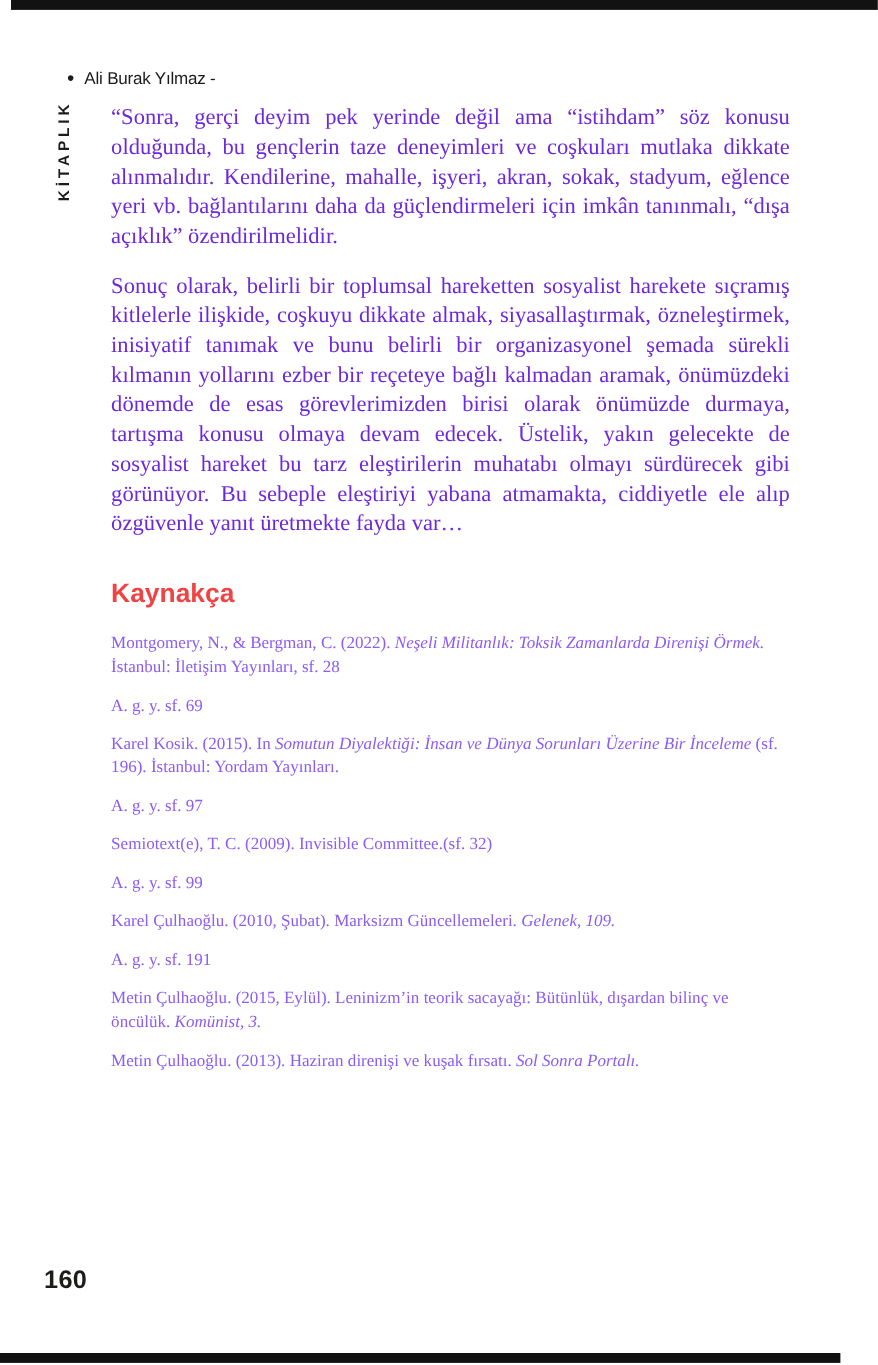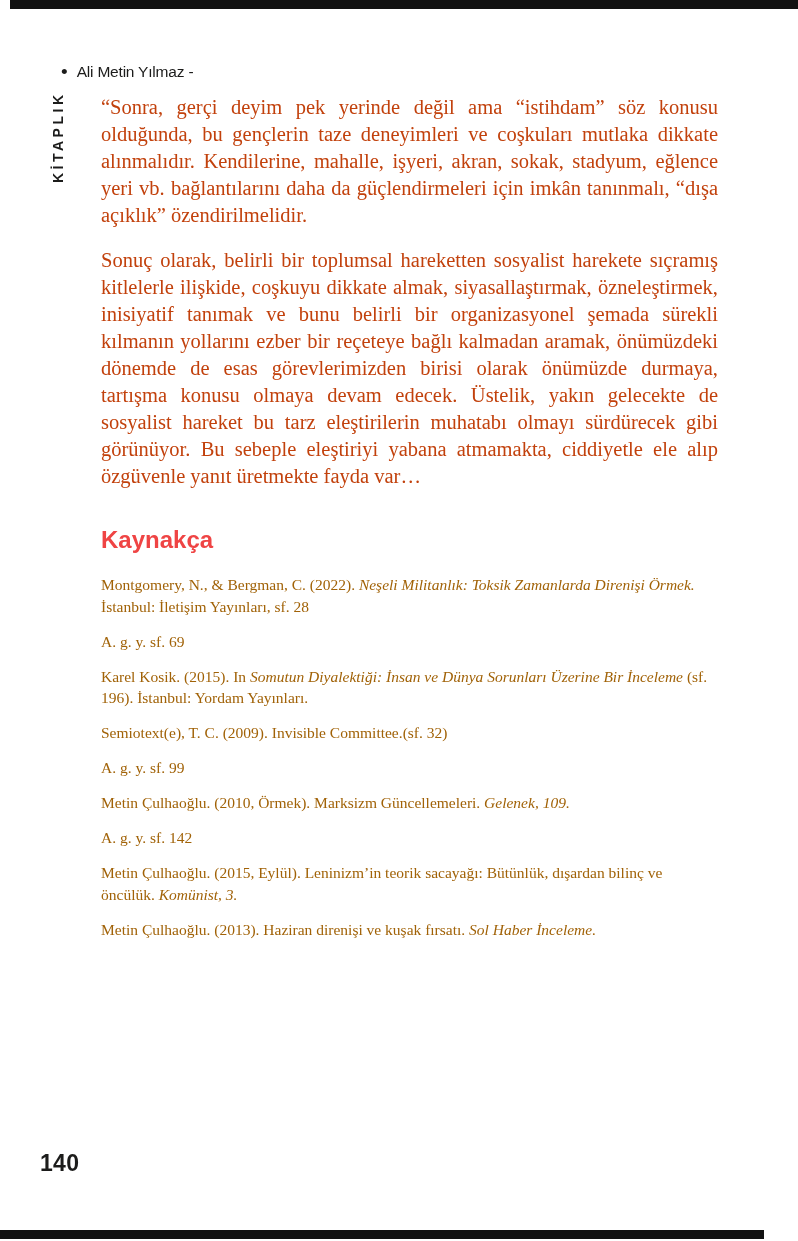--- a/index.html
+++ b/index.html
@@ -46,70 +46,71 @@
 
   
   .content {
     position: absolute; left: 101px; top: 94px; width: 617px;
   }
   .body-paragraph {
     font-family: "Liberation Serif", serif;
     font-size: 20.5px; line-height: 27px;
     text-align: justify;
     margin: 0 0 18px 0;
-    color: #c2410c;
+    color: #6d28d9;
   }
   .body-paragraph sup {
     font-size: 12px; line-height: 0; vertical-align: super;
   }
 
   .bib-heading {
     font-size: 24px; font-weight: 700; letter-spacing: 0;
     margin: 36px 0 20px 0; color: #ef4444;
   }
   .ref-entry {
     font-family: "Liberation Serif", serif;
     font-size: 15.5px; line-height: 21.5px;
     margin: 0 0 13.5px 0;
-    color: #a16207;
+    color: #8b5cf6;
   }
   .ref-entry i { font-style: italic; }
 
   .page-number {
     position: absolute; left: 40px; top: 1150px;
     font-size: 23px; font-weight: 700; letter-spacing: 0.3px;
     color: #1c1c1b;
   }
 </style>
 </head>
 <body>
 
 <div class="bar-top"></div>
 
 <div class="running-header">
   <span class="bullet">•</span>
-  <span class="author">Ali Metin Yılmaz -</span>
+  <span class="author">Ali Burak Yılmaz -</span>
 </div>
 
 <div class="vertical-label">KİTAPLIK</div>
 
 <div class="content">
   <div id="paragraphs">
       <p class="body-paragraph">“Sonra, gerçi deyim pek yerinde değil ama “istihdam” söz konusu olduğunda, bu gençlerin taze deneyimleri ve coşkuları mutlaka dikkate alınmalıdır. Kendilerine, mahalle, işyeri, akran, sokak, stadyum, eğlence yeri vb. bağlantılarını daha da güçlendirmeleri için imkân tanınmalı, “dışa açıklık” özendirilmelidir.</p>
       <p class="body-paragraph">Sonuç olarak, belirli bir toplumsal hareketten sosyalist harekete sıçramış kitlelerle ilişkide, coşkuyu dikkate almak, siyasallaştırmak, özneleştirmek, inisiyatif tanımak ve bunu belirli bir organizasyonel şemada sürekli kılmanın yollarını ezber bir reçeteye bağlı kalmadan aramak, önümüzdeki dönemde de esas görevlerimizden birisi olarak önümüzde durmaya, tartışma konusu olmaya devam edecek. Üstelik, yakın gelecekte de sosyalist hareket bu tarz eleştirilerin muhatabı olmayı sürdürecek gibi görünüyor.  Bu sebeple eleştiriyi yabana atmamakta, ciddiyetle ele alıp özgüvenle yanıt üretmekte fayda var…</p>
     </div>
   <h2 class="bib-heading">Kaynakça</h2>
   <div id="references">
       <p class="ref-entry"><span>Montgomery, N., &amp; Bergman, C. (2022). </span><i>Neşeli Militanlık: Toksik Zamanlarda Direnişi Örmek.</i><span> İstanbul: İletişim Yayınları, sf. 28</span></p>
       <p class="ref-entry"><span>A. g. y. sf. 69</span></p>
       <p class="ref-entry"><span>Karel Kosik. (2015). In </span><i>Somutun Diyalektiği: İnsan ve Dünya Sorunları Üzerine Bir İnceleme</i><span> (sf. 196). İstanbul: Yordam Yayınları.</span></p>
+      <p class="ref-entry"><span>A. g. y. sf. 97</span></p>
       <p class="ref-entry"><span>Semiotext(e), T. C. (2009). Invisible Committee.(sf. 32)</span></p>
       <p class="ref-entry"><span>A. g. y. sf. 99</span></p>
-      <p class="ref-entry"><span>Metin Çulhaoğlu. (2010, Örmek). Marksizm Güncellemeleri. </span><i>Gelenek, 109.</i></p>
-      <p class="ref-entry"><span>A. g. y. sf. 142</span></p>
+      <p class="ref-entry"><span>Karel Çulhaoğlu. (2010, Şubat). Marksizm Güncellemeleri. </span><i>Gelenek, 109.</i></p>
+      <p class="ref-entry"><span>A. g. y. sf. 191</span></p>
       <p class="ref-entry"><span>Metin Çulhaoğlu. (2015, Eylül). Leninizm’in teorik sacayağı: Bütünlük, dışardan bilinç ve öncülük. </span><i>Komünist, 3.</i></p>
-      <p class="ref-entry"><span>Metin Çulhaoğlu. (2013). Haziran direnişi ve kuşak fırsatı. </span><i>Sol Haber İnceleme.</i></p>
+      <p class="ref-entry"><span>Metin Çulhaoğlu. (2013). Haziran direnişi ve kuşak fırsatı. </span><i>Sol Sonra Portalı.</i></p>
     </div>
 </div>
 
-<div class="page-number">140</div>
+<div class="page-number">160</div>
 
 <div class="bar-bottom"></div>
 
 </body></html>

